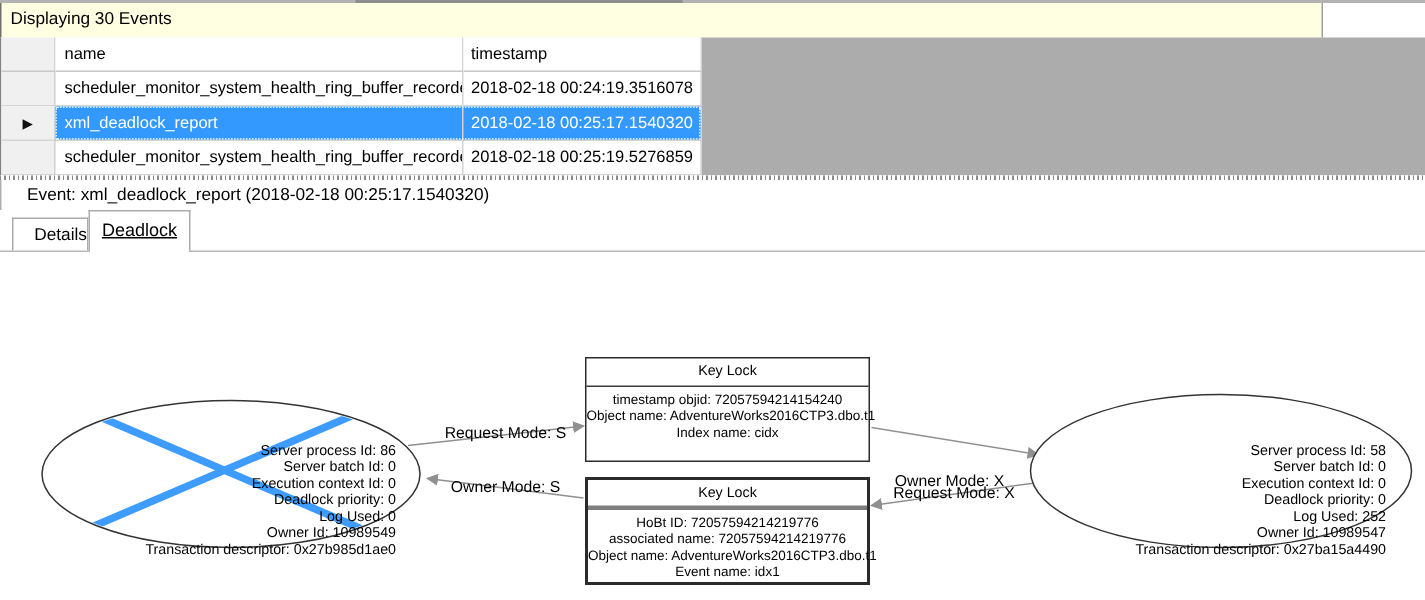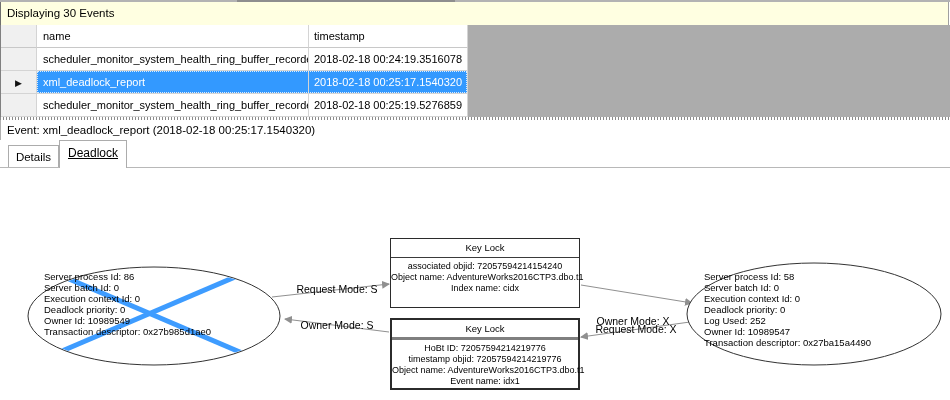--- a/index.html
+++ b/index.html
@@ -4,21 +4,21 @@
 <style>
   html,body{margin:0;padding:0;}
   body{width:950px;height:400px;position:relative;overflow:hidden;background:#fff;
        font-family:"Liberation Sans",sans-serif;color:#000;}
 
   
   .top-strip{position:absolute;left:0;top:0;width:950px;height:2px;background:#b3b3b3;}
   .top-strip-dark{position:absolute;left:237px;top:0;width:218px;height:3px;background:#8e8e8e;}
 
   
-  .info-bar{position:absolute;left:0;top:2px;width:949px;height:23px;background:#FFFFE1;
+  .info-bar{position:absolute;left:0;top:2px;width:882px;height:23px;background:#FFFFE1;
             border-left:1px solid #707070;border-right:1px solid #a0a0a0;box-sizing:border-box;
             font-size:11.5px;line-height:23px;padding-left:6px;}
 
   
   .grid-filler{position:absolute;left:467px;top:25px;width:483px;height:92px;background:#ACACAC;}
   .grid{position:absolute;left:0;top:25px;width:467px;border-left:1px solid #808080;box-sizing:border-box;}
   .row{display:flex;height:23px;position:relative;background:#fff;}
   .cell{box-sizing:border-box;border-right:1px solid #d4d4d4;border-bottom:1px solid #d4d4d4;
         font-size:11px;line-height:22px;white-space:nowrap;overflow:hidden;}
   .rowhead{width:36px;background:#f0f0f0;flex:none;text-align:center;}
@@ -29,36 +29,36 @@
   .row.selected .cname,.row.selected .cts{background:#3399FF;color:#fff;}
   .sel-outline{position:absolute;left:36px;right:0;top:0;bottom:1px;border:1px dotted rgba(235,245,255,.9);pointer-events:none;}
   .selarrow{font-size:9px;line-height:22px;color:#111;}
 
   
   .splitter{position:absolute;left:0;top:117px;width:950px;height:3px;background:#fff;
             background-image:repeating-linear-gradient(90deg,#8a8a8a 0 1px,#ffffff 1px 3px);}
 
   
   .event-bar{position:absolute;left:0;top:120px;width:950px;height:20px;background:#fff;
-             font-size:11.5px;line-height:21px;padding-left:6px;box-sizing:border-box;
+             font-size:11.5px;line-height:21px;padding-left:17px;box-sizing:border-box;
              border-left:1px solid #b0b0b0;}
 
   
   .tab{position:absolute;box-sizing:border-box;background:#fff;text-align:center;
        border:1px solid #ACACAC;border-bottom:none;font-size:11.5px;}
-  .tab.inactive{left:8px;top:145px;width:51px;height:22px;line-height:22px;}
+  .tab.inactive{left:8px;top:145px;width:51px;height:22px;line-height:22px;text-align:right;}
   .tab.active{left:59px;top:140px;width:68px;height:28px;line-height:24px;z-index:3;font-size:12px;text-decoration:underline;}
   .pane-top-border{position:absolute;left:0;top:167px;width:950px;height:1px;background:#b8b8b8;z-index:1;}
   .pane-left-border{position:absolute;left:2px;top:168px;width:1px;height:224px;background:#A7AFCF;}
 
   
   .graph{position:absolute;left:0;top:168px;width:950px;height:232px;background:#fff;}
   .graph svg{position:absolute;left:0;top:0;}
 
-  .node-text{position:absolute;text-align:left;font-size:9.5px;line-height:11px;white-space:nowrap;}
+  .node-text{position:absolute;text-align:right;font-size:9.5px;line-height:11px;white-space:nowrap;margin-top:24px;}
   .node-left{left:44px;top:103px;width:220px;}
   .node-right{left:704px;top:103px;width:220px;}
 
   .lockbox{position:absolute;width:190px;background:#fff;border:1px solid #2b2b2b;box-sizing:border-box;}
   .lockbox.top{left:390px;top:70px;height:70px;}
   .lockbox.bottom{left:390px;top:150px;height:72px;border-width:2px;}
   .lock-title{height:18px;line-height:18px;text-align:center;font-size:9.5px;border-bottom:1px solid #3a3a3a;}
   .lockbox.bottom .lock-title{border-bottom:3px solid #7f7f7f;height:17px;line-height:17px;}
   .lock-lines{text-align:center;font-size:9px;line-height:11px;padding-top:3px;white-space:nowrap;}
 
@@ -130,48 +130,49 @@
       <line x1="48" y1="270" x2="256" y2="359" stroke="#3E9CFF" stroke-width="5"></line>
       <line x1="48" y1="357" x2="256" y2="268" stroke="#3E9CFF" stroke-width="5"></line>
     </g>
   </svg>
 
   <div class="node-text node-left">
     <div>Server process Id: 86</div>
     <div>Server batch Id: 0</div>
     <div>Execution context Id: 0</div>
     <div>Deadlock priority: 0</div>
+    <div>Log Used: 0</div>
     <div>Owner Id: 10989549</div>
     <div>Transaction descriptor: 0x27b985d1ae0</div>
   </div>
 
   <div class="node-text node-right">
     <div>Server process Id: 58</div>
     <div>Server batch Id: 0</div>
     <div>Execution context Id: 0</div>
     <div>Deadlock priority: 0</div>
     <div>Log Used: 252</div>
     <div>Owner Id: 10989547</div>
     <div>Transaction descriptor: 0x27ba15a4490</div>
   </div>
 
   <div class="lockbox top">
     <div class="lock-title">Key Lock</div>
     <div class="lock-lines">
-      <div>associated objid: 72057594214154240</div>
+      <div>timestamp objid: 72057594214154240</div>
       <div>Object name: AdventureWorks2016CTP3.dbo.t1</div>
       <div>Index name: cidx</div>
     </div>
   </div>
 
   <div class="lockbox bottom">
     <div class="lock-title">Key Lock</div>
     <div class="lock-lines">
       <div>HoBt ID: 72057594214219776</div>
-      <div>timestamp objid: 72057594214219776</div>
+      <div>associated name: 72057594214219776</div>
       <div>Object name: AdventureWorks2016CTP3.dbo.t1</div>
       <div>Event name: idx1</div>
     </div>
   </div>
 
   <span class="edge-label" style="left:337px;top:121px;">Request Mode: S</span>
   <span class="edge-label" style="left:337px;top:157px;">Owner Mode: S</span>
   <span class="edge-label" style="left:633px;top:125px;margin-top:28px;">Owner Mode: X</span>
   <span class="edge-label" style="left:636px;top:161px;">Request Mode: X</span>
 </div>

